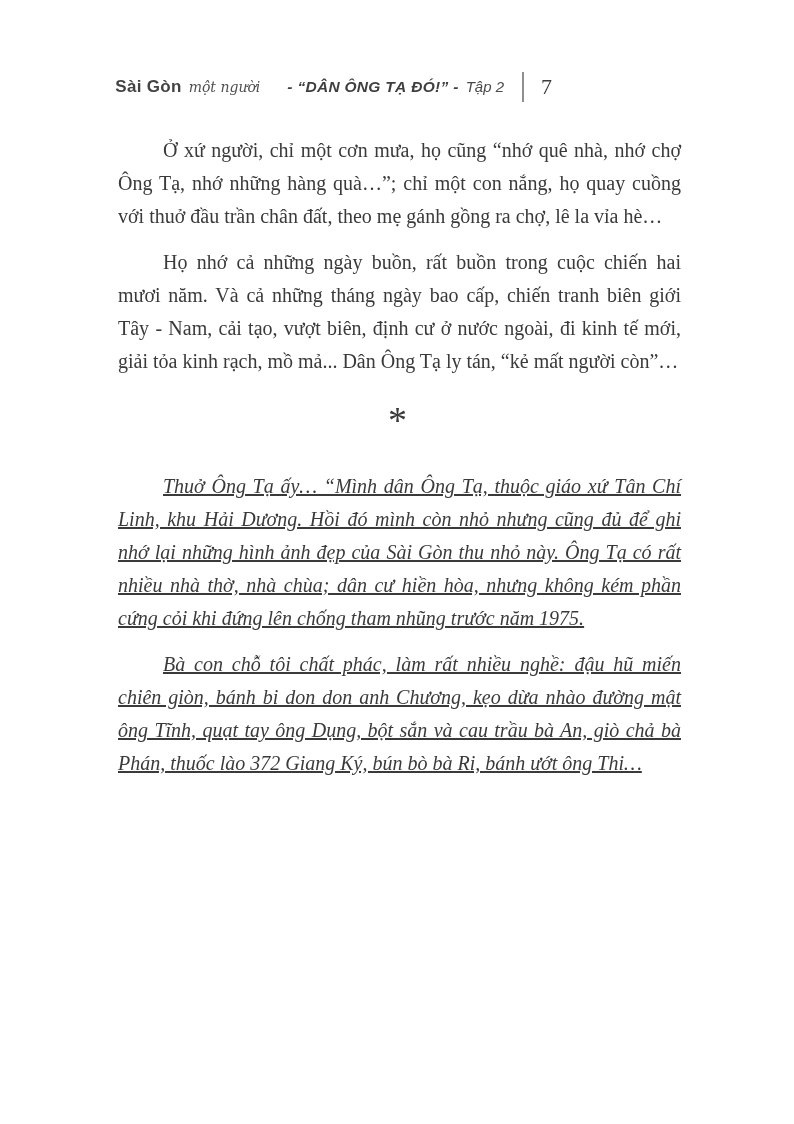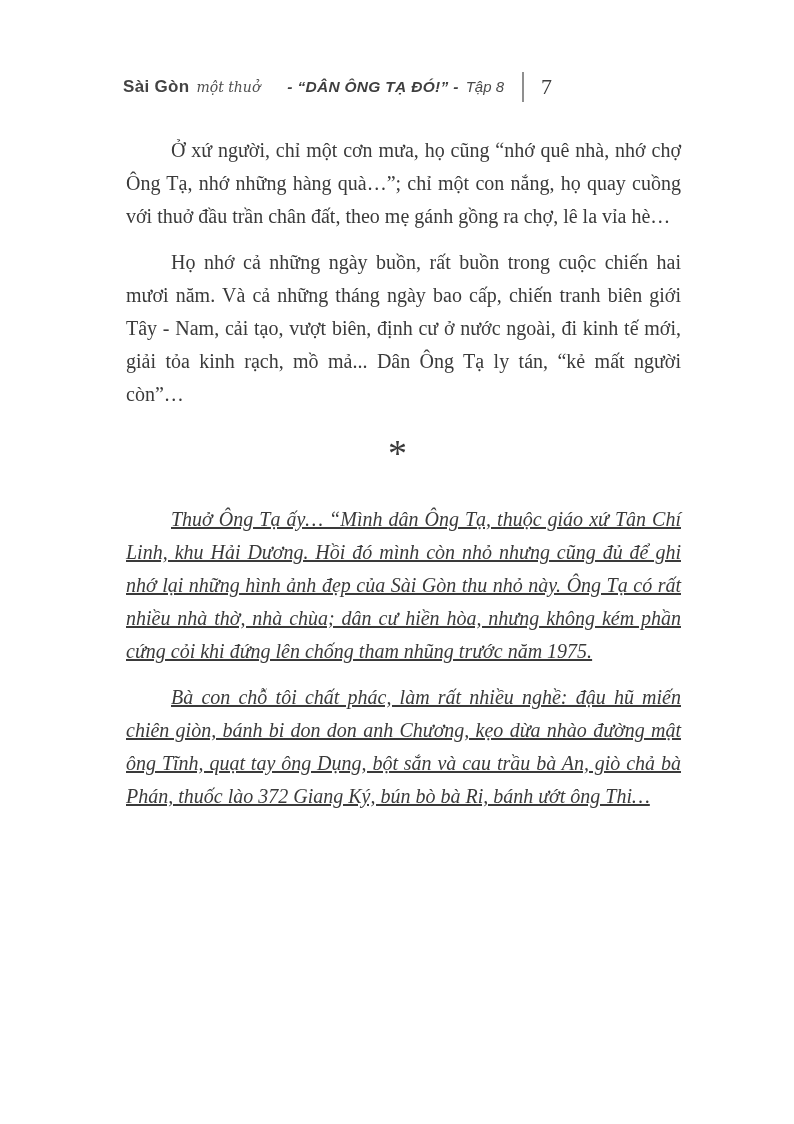--- a/index.html
+++ b/index.html
@@ -76,21 +76,21 @@
   }
   
   .body-text {
     position: absolute;
     top: 134px;
     left: 114px;
     width: 567px;
     color: #3a3a3a;
   }
   .body-text p {
-    margin: 0 0 13px 12px;
+    margin: 0 0 13px 4px;
     font-size: 20px;
     line-height: 33px;
     text-align: justify;
     text-indent: 45px;
   }
   .italic {
     font-style: italic;
     text-decoration: underline;
   }
   .divider {
@@ -102,23 +102,23 @@
   }
 </style>
 </head>
 <body>
 
 <div class="page">
 
   <div class="header">
     <div class="running-title">
       <span class="brand">Sài Gòn</span>
-      <span class="script">một thuở</span>
+      <span class="script">một người</span>
       <span class="maintitle">- “DÂN ÔNG TẠ ĐÓ!” -</span>
-      <span class="volume">Tập 8</span>
+      <span class="volume">Tập 2</span>
     </div>
     <div class="header-bar"></div>
     <div class="pagenum">7</div>
   </div>
 
   <div class="body-text">
     <p>Ở xứ người, chỉ một cơn mưa, họ cũng “nhớ quê nhà, nhớ chợ Ông Tạ, nhớ những hàng quà…”; chỉ một con nắng, họ quay cuồng với thuở đầu trần chân đất, theo mẹ gánh gồng ra chợ, lê la vỉa hè…</p>
     <p>Họ nhớ cả những ngày buồn, rất buồn trong cuộc chiến hai mươi năm. Và cả những tháng ngày bao cấp, chiến tranh biên giới Tây - Nam, cải tạo, vượt biên, định cư ở nước ngoài, đi kinh tế mới, giải tỏa kinh rạch, mồ mả... Dân Ông Tạ ly tán, “kẻ mất người còn”…</p>
     <div class="divider">*</div>
     <p class="italic">Thuở Ông Tạ ấy… “Mình dân Ông Tạ, thuộc giáo xứ Tân Chí Linh, khu Hải Dương. Hồi đó mình còn nhỏ nhưng cũng đủ để ghi nhớ lại những hình ảnh đẹp của Sài Gòn thu nhỏ này. Ông Tạ có rất nhiều nhà thờ, nhà chùa; dân cư hiền hòa, nhưng không kém phần cứng cỏi khi đứng lên chống tham nhũng trước năm 1975.</p>

